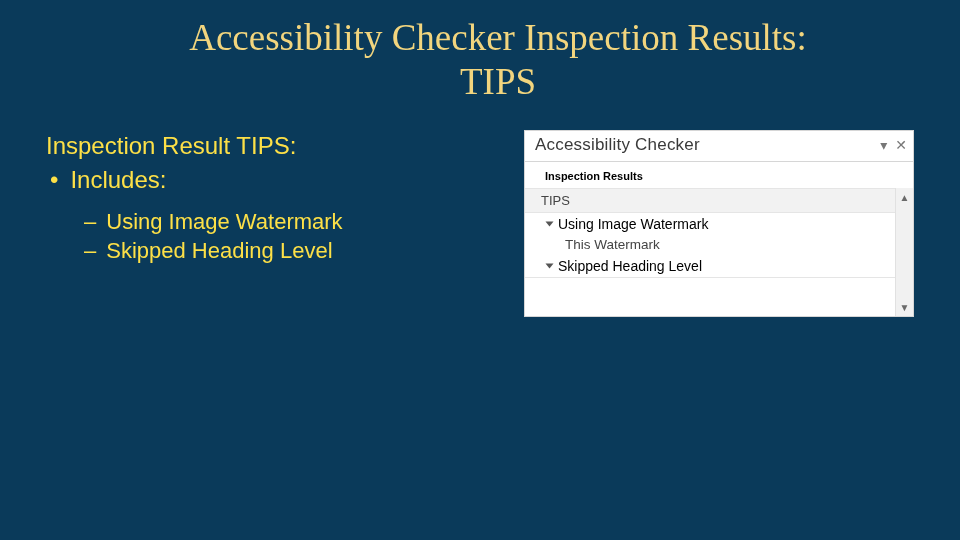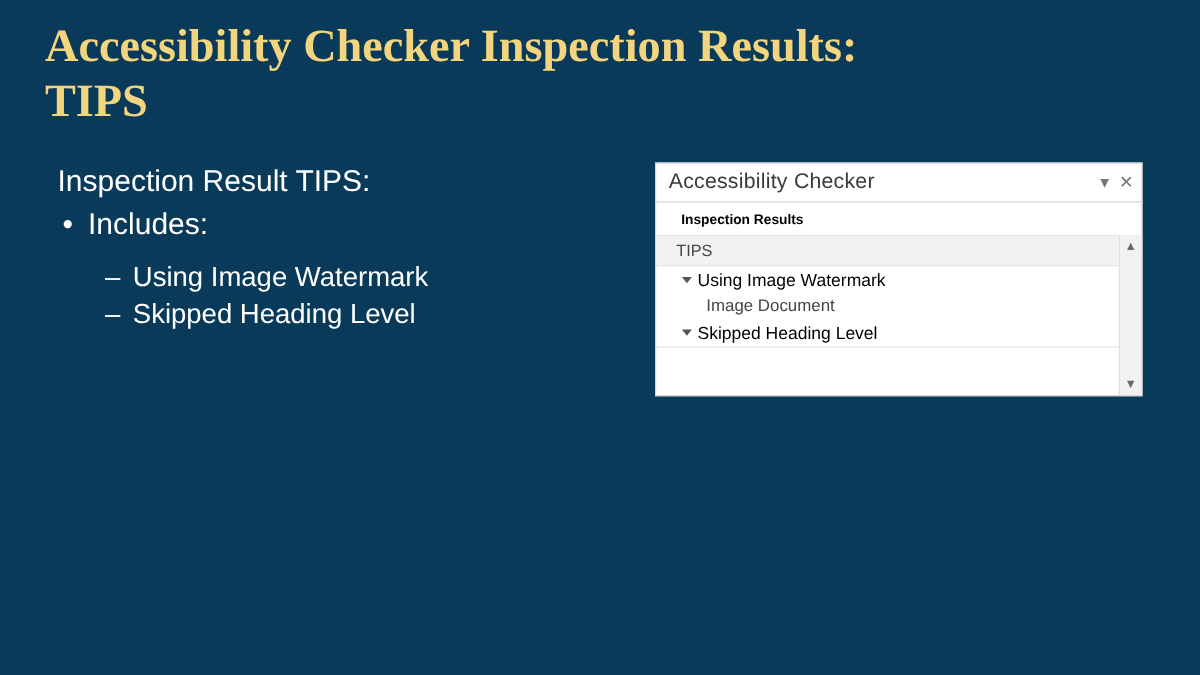--- a/index.html
+++ b/index.html
@@ -5,35 +5,36 @@
   * { box-sizing: border-box; margin: 0; padding: 0; }
   html, body { width: 960px; height: 540px; overflow: hidden; }
   body {
     background: #0a3a5a;
     font-family: Arial, Helvetica, sans-serif;
     color: #fff;
   }
   .slide { width: 100%; height: 100%; position: relative; }
   .title {
     font-family: "Times New Roman", Times, serif;
-    font-weight: bold;
+    font-weight: normal;
     color: #f2d57e;
     font-size: 37px;
+    text-align: center;
     padding-top: 16px;
     line-height: 1.2;
     padding-left: 36px;
   }
   .content {
     position: absolute;
     top: 130px;
     left: 46px;
     right: 46px;
     display: flex;
   }
-  .left { flex: 1; color: #ffffff; font-size: 24px; line-height: 1.35; }
+  .left { flex: 1; color: #fde047; font-size: 24px; line-height: 1.35; }
   .bullets { list-style: none; margin-top: 2px; }
   .lvl1 { padding-left: 4px; }
   .lvl1::before { content: "•"; margin-right: 12px; }
   .lvl2-wrap { list-style: none; margin-top: 10px; font-size: 22px; padding-left: 34px; }
   .lvl2::before { content: "–"; margin-right: 10px; }
 
   
   .panel {
     width: 390px;
     background: #fff;
@@ -132,21 +133,21 @@
         <div class="panel-icons">
           <span>▾</span>
           <span>✕</span>
         </div>
       </div>
       <div class="subheader">Inspection Results</div>
       <div class="pane-body">
         <div class="pane-list">
           <div class="tips-row">TIPS</div>
           <div class="item"><span class="arrow"></span><span>Using Image Watermark</span></div>
-          <div class="sub">Image Document</div>
+          <div class="sub">This Watermark</div>
           <div class="item"><span class="arrow"></span><span>Skipped Heading Level</span></div>
           <div class="overflow-strip"></div>
         </div>
         <div class="scrollbar">
           <div class="scroll-up">▲</div>
           <div class="scroll-track"></div>
           <div class="scroll-down" style="position:absolute;bottom:0;left:0;right:0">▼</div>
         </div>
       </div>
     </div>

